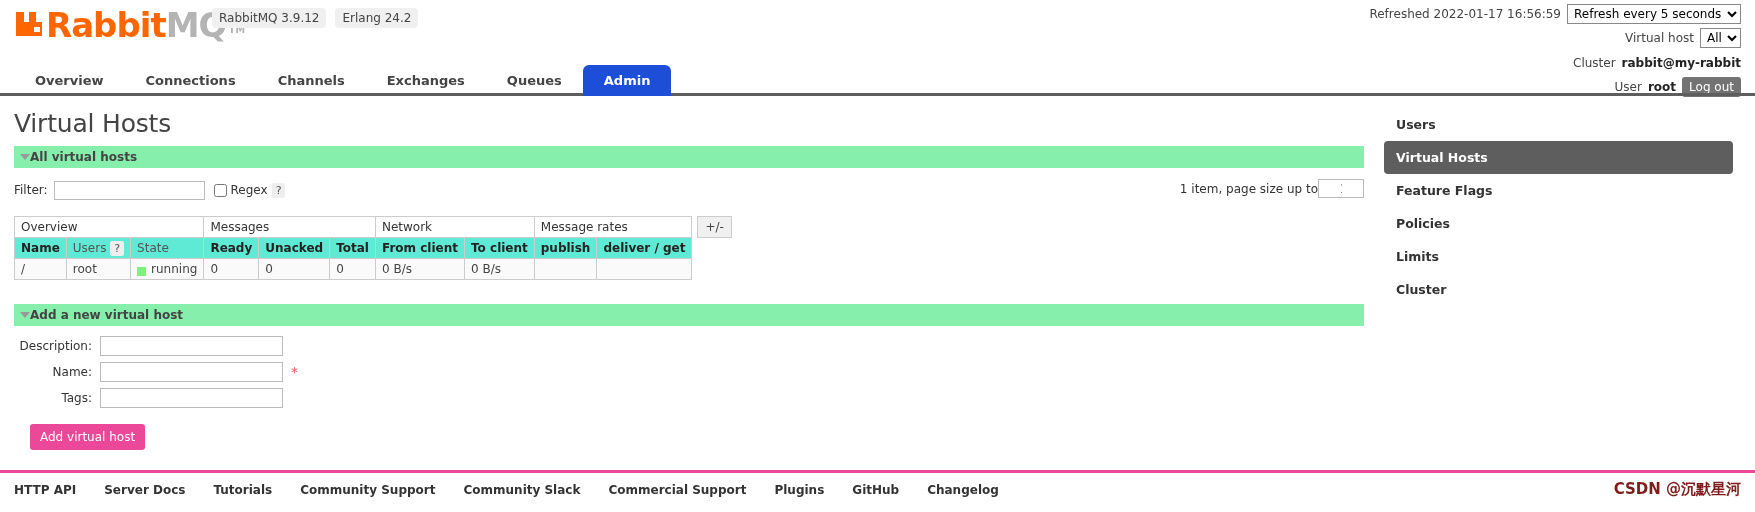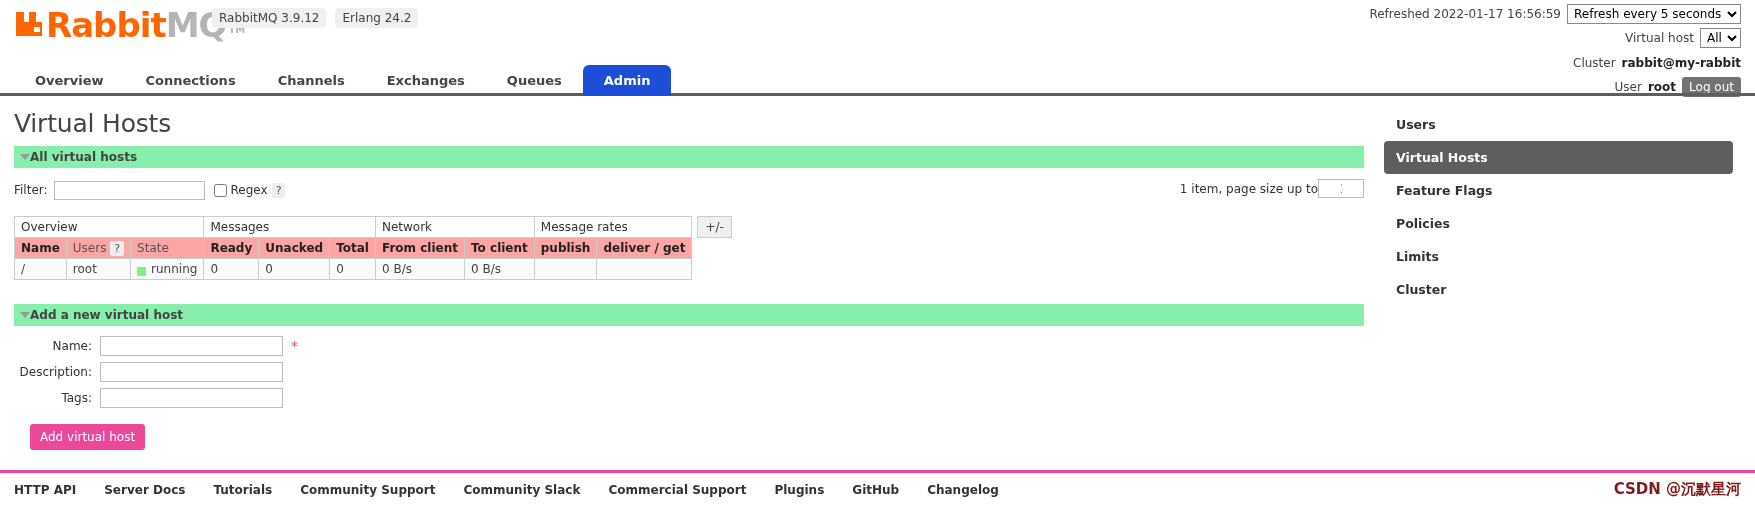--- a/index.html
+++ b/index.html
@@ -218,21 +218,21 @@
     white-space: nowrap;
   }
   table.vhosts th.group {
     background: #fff;
     color: #333;
     font-weight: normal;
   }
   table.vhosts th.col {
     font-weight: bold;
     color: #222;
-    background: #fca5a5;
+    background: #5eead4;
   }
   table.vhosts th.col.light { font-weight: normal; color: #555; }
   table.vhosts td { background: #fafafa; color: #444; }
   td.num, th.num { text-align: right; }
   .name-cell { font-weight: bold; color: #222; }
   .state-cell { display: flex; align-items: flex-end; gap: 5px; }
   .dot {
     width: 9px; height: 9px;
     background: #80f080;
     display: inline-block;
@@ -459,27 +459,27 @@
     <span class="plusminus">+/-</span>
   </div>
 
   <div class="section-head" style="margin-top:24px;">
     <span class="tri"></span>
     <span>Add a new virtual host</span>
   </div>
 
   <div class="add-form">
     <div class="form-row">
+      <span class="form-label">Description:</span>
+      <input class="form-input" type="text" value="" style="">
+    </div>
+    <div class="form-row">
       <span class="form-label">Name:</span>
       <input class="form-input" type="text" value="" style="">
       <span class="req">*</span>
-    </div>
-    <div class="form-row">
-      <span class="form-label">Description:</span>
-      <input class="form-input" type="text" value="" style="">
     </div>
     <div class="form-row">
       <span class="form-label">Tags:</span>
       <input class="form-input" type="text" value="" style="">
     </div>
     <button class="add-btn">Add virtual host</button>
   </div>
 
 </div>
 

